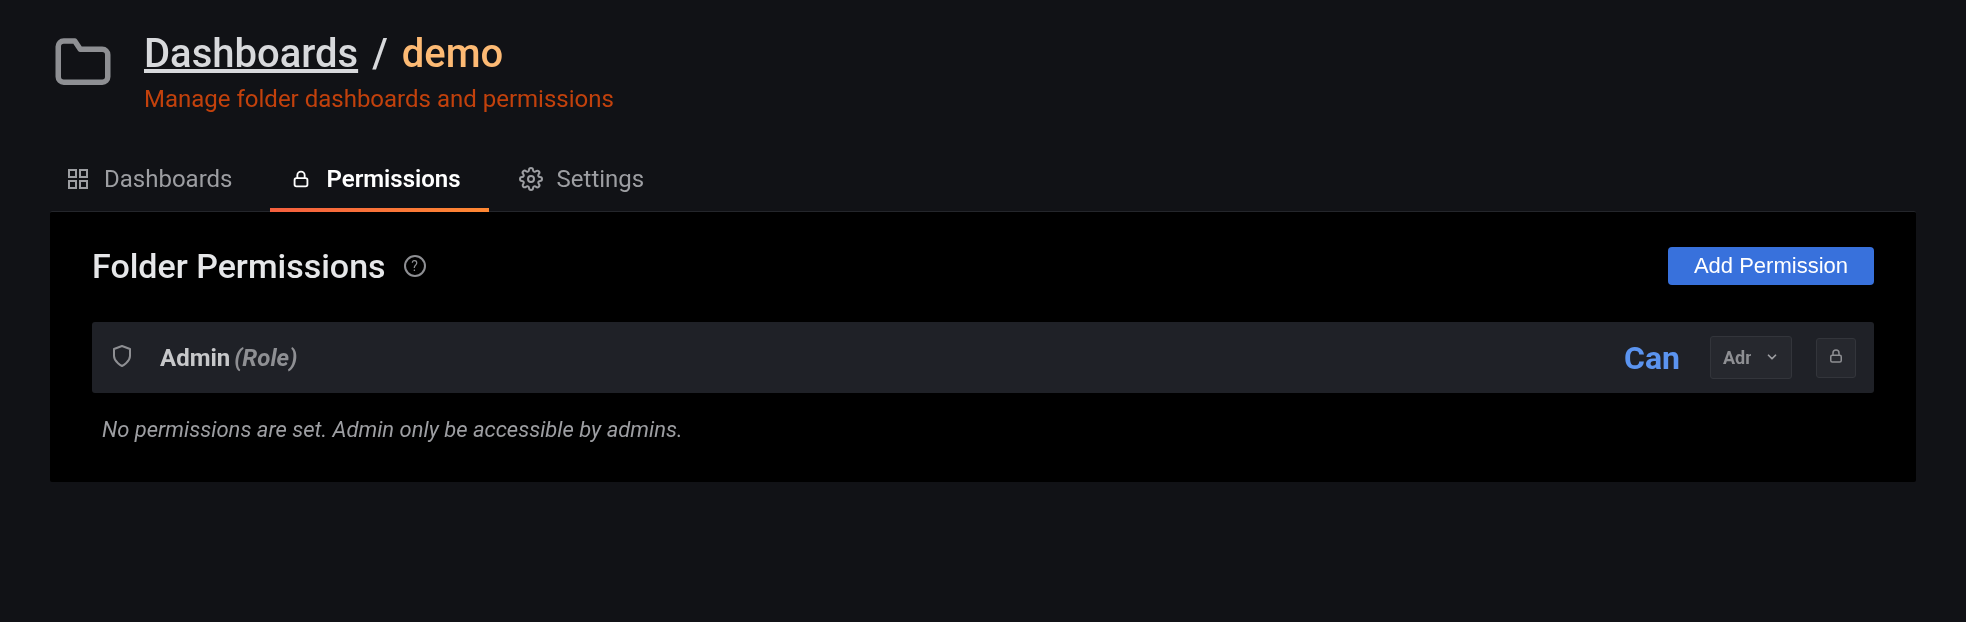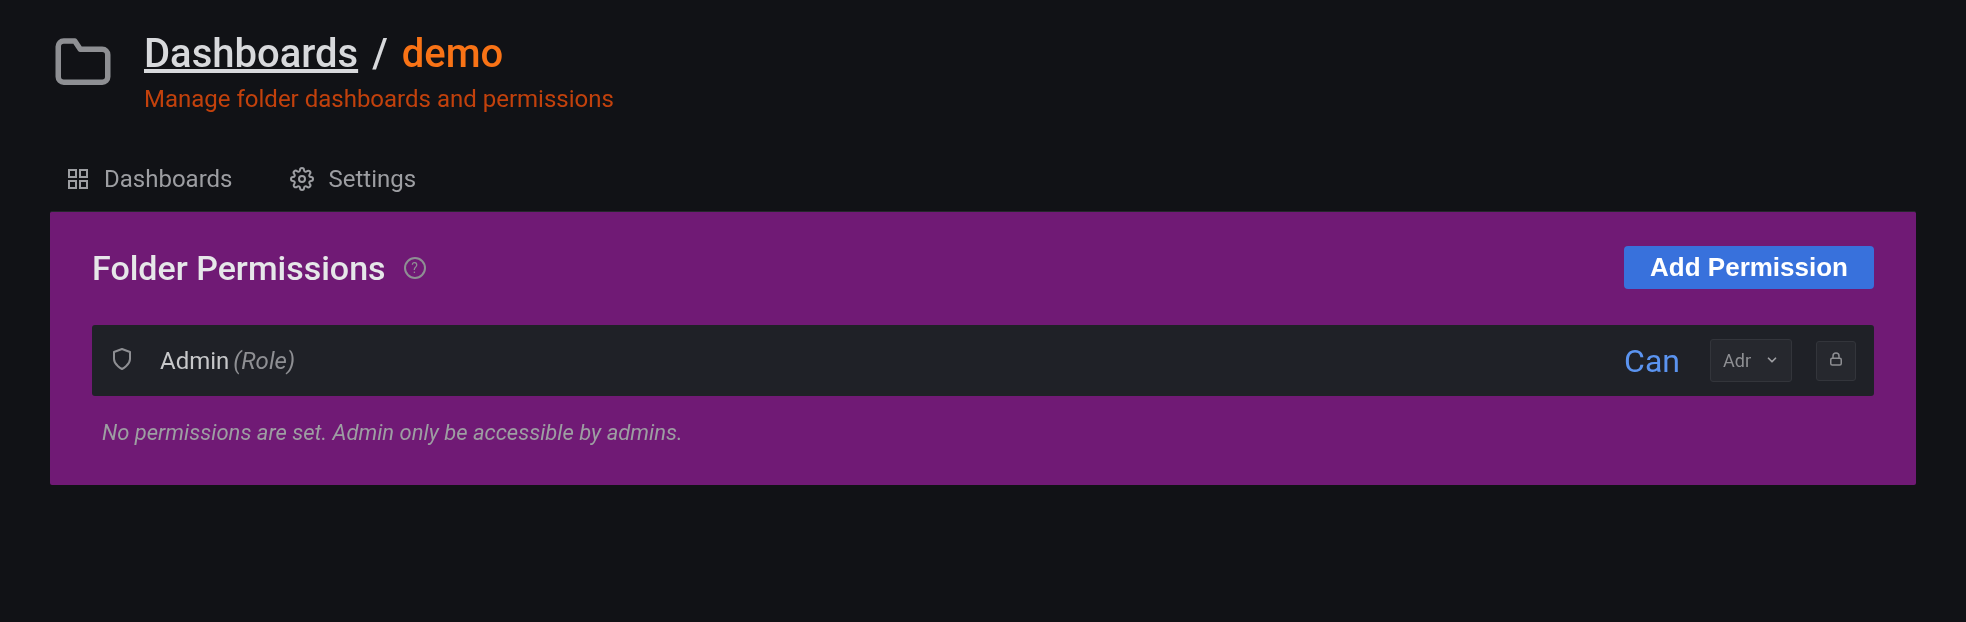--- a/index.html
+++ b/index.html
@@ -18,21 +18,21 @@
     display: flex;
     align-items: flex-start;
     gap: 28px;
     margin-bottom: 44px;
   }
   .folder-icon svg { display:block; }
   .title-wrap { display:flex; flex-direction:column; gap:8px; }
   .title-line { display:flex; align-items:baseline; gap:14px; font-size:40px; font-weight:500; color:#d8d9dc; }
   .title-link { text-decoration: underline; cursor:pointer; }
   .title-sep { color:#d8d9dc; }
-  .title-name { color:#f97316; }
+  .title-name { color:#fdba74; }
   .subtitle { font-size:24px; color:#c2410c; }
 
   .tabs {
     display:flex;
     gap:50px;
     padding-left:12px;
     border-bottom: none;
   }
   .tab {
     display:flex;
@@ -50,53 +50,54 @@
     position:absolute;
     left:-16px; right:-24px; bottom:-1px;
     height:4px;
     background: linear-gradient(90deg,#f55f3e,#ff8833);
   }
   .tab svg { display:block; }
 
   .panel {
     margin-top: 0;
     border-top: 1px solid #24262b;
-    background: #701a75;
+    background: #000000;
     padding: 34px 42px 40px 42px;
     border-radius:2px;
   }
   .panel-head {
     display:flex;
     align-items:center;
     justify-content:space-between;
     margin-bottom: 36px;
   }
   .panel-title-wrap { display:flex; align-items:center; gap:18px; }
   .panel-title { font-size:34px; font-weight:500; color:#e6e7e9; }
   .help-icon { width:22px; height:22px; border:2px solid #8e8f93; border-radius:50%; display:flex; align-items:center; justify-content:center; font-size:14px; color:#8e8f93; cursor:pointer; }
 
   .add-btn {
     background:#3871dc;
     color:#ffffff;
-    font-size:26px;
-    font-weight:700;
+    font-size:22px;
+    font-weight:400;
     padding:6px 26px;
     border:none;
     border-radius:4px;
     cursor:pointer;
   }
 
   .perm-row {
     display:flex;
     align-items:center;
     background:#1f2127;
     border-radius:3px;
     padding: 14px 18px;
     gap:24px;
     margin-bottom: 24px;
+    font-weight: bold;
   }
   .perm-left { display:flex; align-items:center; gap:26px; flex:1; }
   .perm-name { font-size:24px; color:#c7c8ca; }
   .perm-role { font-size:24px; color:#8e8f93; font-style:italic; }
   .perm-can { font-size:32px; color:#5b94f0; cursor:pointer; padding-right:6px; }
   .perm-select {
     background:#26282e;
     border:1px solid #33353b;
     border-radius:3px;
     padding:10px 12px;
@@ -153,20 +154,29 @@
           <rect x="3" y="3" width="7" height="7"></rect>
             <rect x="14" y="3" width="7" height="7"></rect>
           <rect x="3" y="14" width="7" height="7"></rect>
             <rect x="14" y="14" width="7" height="7"></rect>
         </svg>
       </span>
       <span>Dashboards</span>
     </div>
 
 
+    <div class="tab active">
+      <span>
+        <svg width="22" height="22" viewBox="0 0 24 24" fill="none" stroke="#ffffff" stroke-width="2" stroke-linecap="round" stroke-linejoin="round">
+          <rect x="5" y="11" width="14" height="9" rx="2"></rect>
+          <path d="M8 11V8a4 4 0 0 1 8 0v3"></path>
+        </svg>
+      </span>
+      <span>Permissions</span>
+    </div>
 
     <div class="tab">
       <span>
         <svg width="24" height="24" viewBox="0 0 24 24" fill="none" stroke="#9d9ea2" stroke-width="2" stroke-linecap="round" stroke-linejoin="round">
           <circle cx="12" cy="12" r="3"></circle>
           <path d="M19.4 15a1.7 1.7 0 0 0 .34 1.87l.06.06a2 2 0 1 1-2.83 2.83l-.06-.06a1.7 1.7 0 0 0-1.87-.34 1.7 1.7 0 0 0-1 1.56V21a2 2 0 1 1-4 0v-.09a1.7 1.7 0 0 0-1-1.56 1.7 1.7 0 0 0-1.87.34l-.06.06a2 2 0 1 1-2.83-2.83l.06-.06a1.7 1.7 0 0 0 .34-1.87 1.7 1.7 0 0 0-1.56-1H3a2 2 0 1 1 0-4h.09a1.7 1.7 0 0 0 1.56-1 1.7 1.7 0 0 0-.34-1.87l-.06-.06a2 2 0 1 1 2.83-2.83l.06.06a1.7 1.7 0 0 0 1.87.34H9a1.7 1.7 0 0 0 1-1.56V3a2 2 0 1 1 4 0v.09a1.7 1.7 0 0 0 1 1.56 1.7 1.7 0 0 0 1.87-.34l.06-.06a2 2 0 1 1 2.83 2.83l-.06.06a1.7 1.7 0 0 0-.34 1.87V9a1.7 1.7 0 0 0 1.56 1H21a2 2 0 1 1 0 4h-.09a1.7 1.7 0 0 0-1.56 1z"></path>
         </svg>
       </span>
       <span>Settings</span>
     </div>

